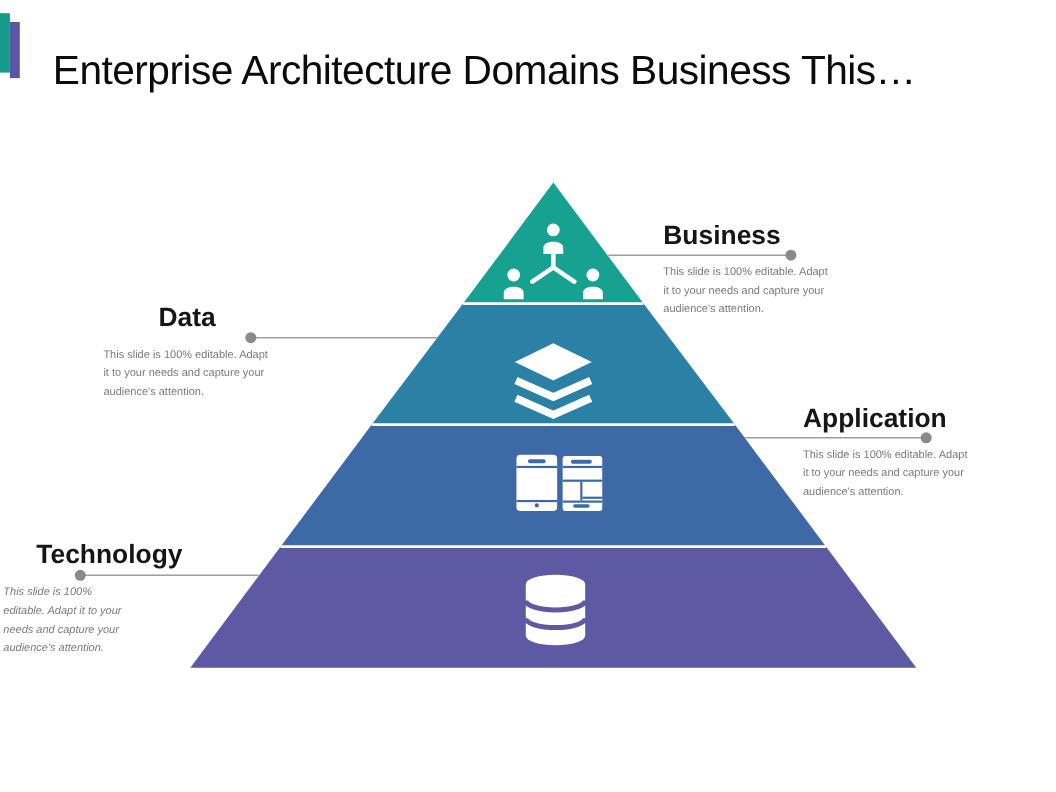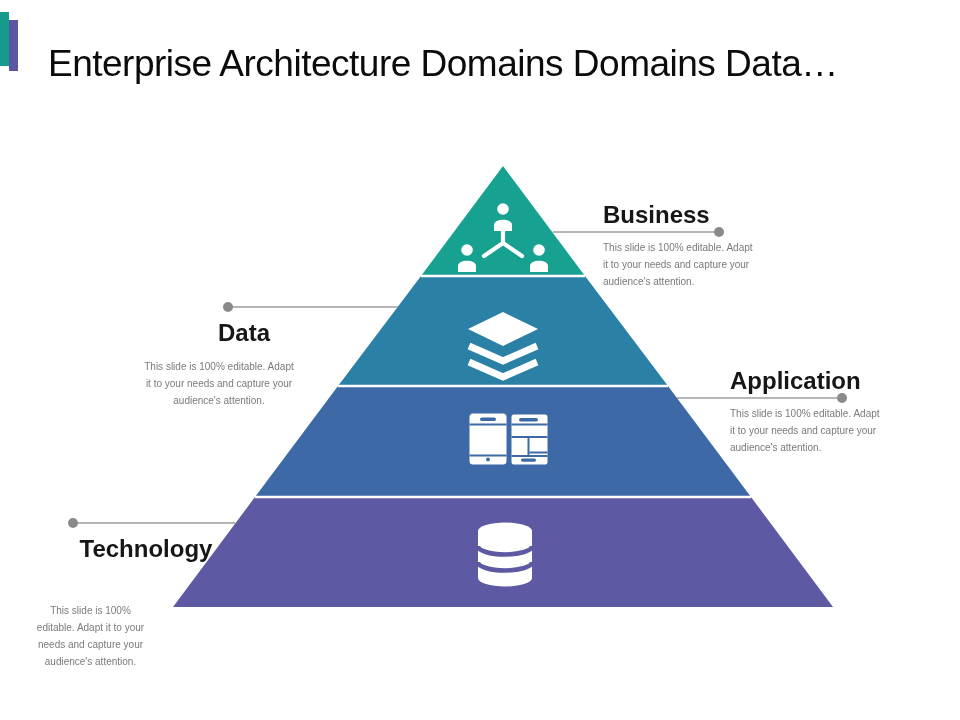--- a/index.html
+++ b/index.html
@@ -16,39 +16,39 @@
     white-space:nowrap;letter-spacing:-0.5px;
   }
   .pyramid-svg{position:absolute;left:0;top:0;width:960px;height:720px;}
   .callout-label{
     position:absolute;font-size:24px;font-weight:700;color:#161616;line-height:22px;
   }
   .callout-body{
     position:absolute;font-size:10px;line-height:17px;color:#7a7a7a;
     white-space:pre-line;
   }
-  .align-right{text-align:center;margin-top:44px;}
+  .align-right{text-align:left;}
   .lbl-business{left:603px;top:204px;width:250px;}
   .body-business{left:603px;top:239px;width:250px;}
   .lbl-data{left:144px;top:278px;width:200px;}
   .body-data{left:94px;top:314px;width:250px;}
   .lbl-application{left:730px;top:370px;width:250px;}
   .body-application{left:730px;top:405px;width:250px;}
-  .lbl-technology{left:46px;top:494px;width:200px;}
-  .body-technology{left:3px;top:558px;width:175px;}
+  .lbl-technology{left:33px;top:494px;width:200px;}
+  .body-technology{left:3px;top:530px;width:175px;font-style:italic;}
 </style>
 </head>
 <body>
 
 <div class="slide">
 
   <div class="accent-bar accent-teal" style="background:#169a8c;"></div>
   <div class="accent-bar accent-purple" style="background:#5b56a4;"></div>
 
-  <h1 class="slide-title">Enterprise Architecture Domains Domains Data…</h1>
+  <h1 class="slide-title">Enterprise Architecture Domains Business This…</h1>
 
   <svg class="pyramid-svg" viewBox="0 0 960 720" xmlns="http://www.w3.org/2000/svg">
 
     <polygon points="503,166 585,276 421,276" fill="#17a191"></polygon>
     <polygon points="421,276 585,276 668,386 338,386" fill="#2b80a5"></polygon>
     <polygon points="338,386 668,386 751,497 255,497" fill="#3d69a6"></polygon>
     <polygon points="255,497 751,497 833,607 173,607" fill="#5d59a2"></polygon>
 
     <line x1="421" y1="276" x2="585" y2="276" stroke="#ffffff" stroke-width="2.5"></line>
     <line x1="338" y1="386" x2="668" y2="386" stroke="#ffffff" stroke-width="2.5"></line>

